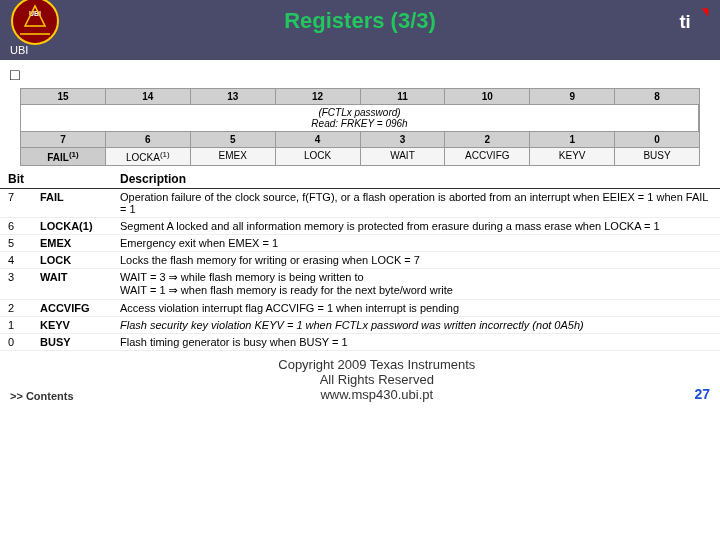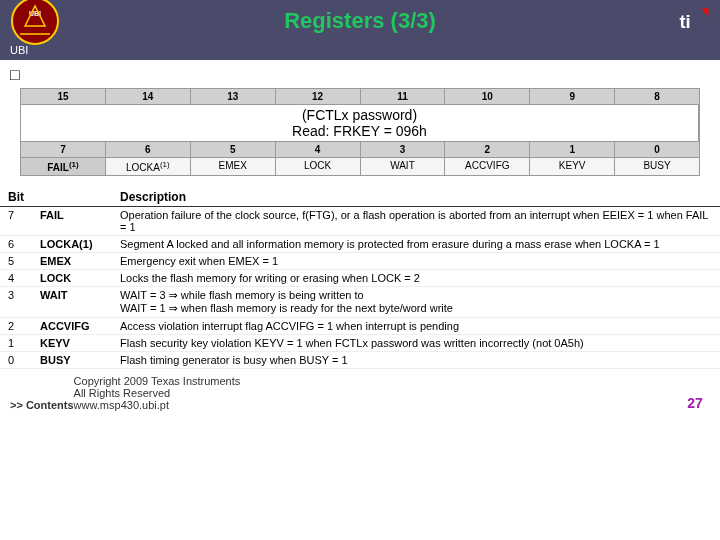--- a/index.html
+++ b/index.html
@@ -101,21 +101,21 @@
 
     .reg-cell.fail-cell {
       background: #ccc;
       font-weight: bold;
     }
 
     
     .desc-table {
       width: 100%;
       border-collapse: collapse;
-      margin-top: 12px;
+      margin-top: 4px;
     }
 
     .desc-table th {
       text-align: left;
       padding: 2px 8px;
       border-bottom: 1px solid #333;
       font-size: 12px;
       font-weight: bold;
     }
 
@@ -149,43 +149,45 @@
     }
 
     .contents-link {
       color: #333;
       font-size: 11px;
       font-weight: bold;
       text-decoration: none;
     }
 
     .footer-center {
-      font-size: 11px;
+      text-align: center;
+      font-size: 13px;
       color: #333;
       flex: 1;
     }
 
     .page-num {
       font-size: 14px;
       font-weight: bold;
-      color: #a21caf;
+      color: #1d4ed8;
       min-width: 30px;
-      text-align: center;
+      text-align: right;
     }
 
     sup {
       font-size: 8px;
     }
 
     .wide-password {
       flex: 5;
       border-right: 1px solid #999;
       text-align: center;
-      font-size: 14px;
+      font-size: 10px;
       padding: 2px 4px;
+      font-style: italic;
     }
   </style>
 </head>
 <body>
 
 <div class="header">
   
   <svg class="ubi-logo" viewBox="0 0 50 50">
     <circle cx="25" cy="25" r="23" fill="#8b0000" stroke="#ffcc00" stroke-width="2"></circle>
     <text x="25" y="20" text-anchor="middle" fill="white" font-size="7" font-weight="bold">UBI</text>
@@ -272,37 +274,37 @@
         <td style="white-space: pre-line;">Segment A locked and all information memory is protected from erasure during a mass erase when LOCKA = 1</td>
       </tr>
       <tr style="border-bottom: 1px solid rgb(221, 221, 221);">
         <td>5</td>
         <td>EMEX</td>
         <td style="white-space: pre-line;">Emergency exit when EMEX = 1</td>
       </tr>
       <tr style="border-bottom: 1px solid rgb(221, 221, 221);">
         <td>4</td>
         <td>LOCK</td>
-        <td style="white-space: pre-line;">Locks the flash memory for writing or erasing when LOCK = 2</td>
+        <td style="white-space: pre-line;">Locks the flash memory for writing or erasing when LOCK = 7</td>
       </tr>
       <tr style="border-bottom: 1px solid rgb(221, 221, 221);">
         <td>3</td>
         <td>WAIT</td>
         <td style="white-space: pre-line;">WAIT = 3  ⇒  while flash memory is being written to
 WAIT = 1  ⇒  when flash memory is ready for the next byte/word write</td>
       </tr>
       <tr style="border-bottom: 1px solid rgb(221, 221, 221);">
         <td>2</td>
         <td>ACCVIFG</td>
         <td style="white-space: pre-line;">Access violation interrupt flag ACCVIFG = 1 when interrupt is pending</td>
       </tr>
       <tr style="border-bottom: 1px solid rgb(221, 221, 221);">
         <td>1</td>
         <td>KEYV</td>
-        <td style="white-space: pre-line;">Flash security key violation KEYV = 1 when FCTLx password was written incorrectly (not 0A5h)</td>
+        <td style="white-space: pre-line; font-style: italic;">Flash security key violation KEYV = 1 when FCTLx password was written incorrectly (not 0A5h)</td>
       </tr>
       <tr style="border-bottom: 1px solid rgb(221, 221, 221);">
         <td>0</td>
         <td>BUSY</td>
         <td style="white-space: pre-line;">Flash timing generator is busy when BUSY = 1</td>
       </tr>
     </tbody>
 </table>
 
 <div class="footer-row">

